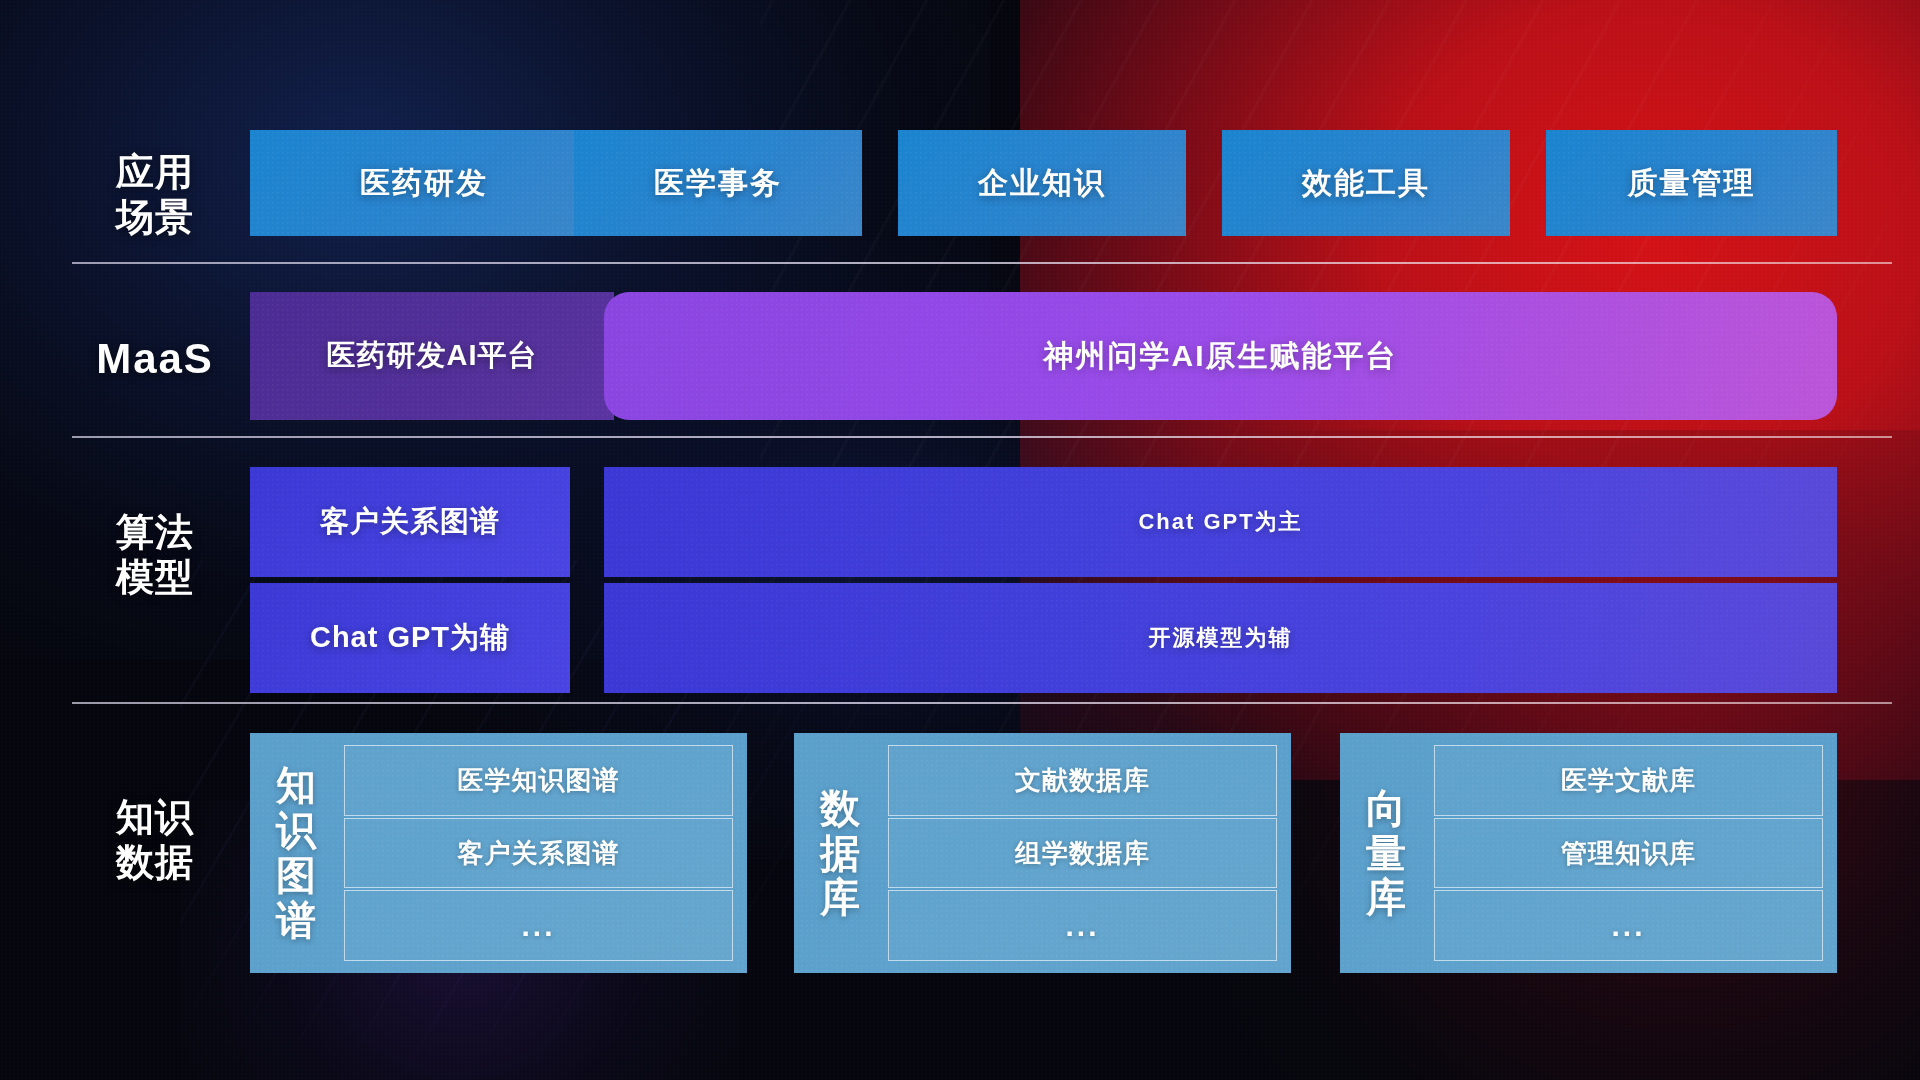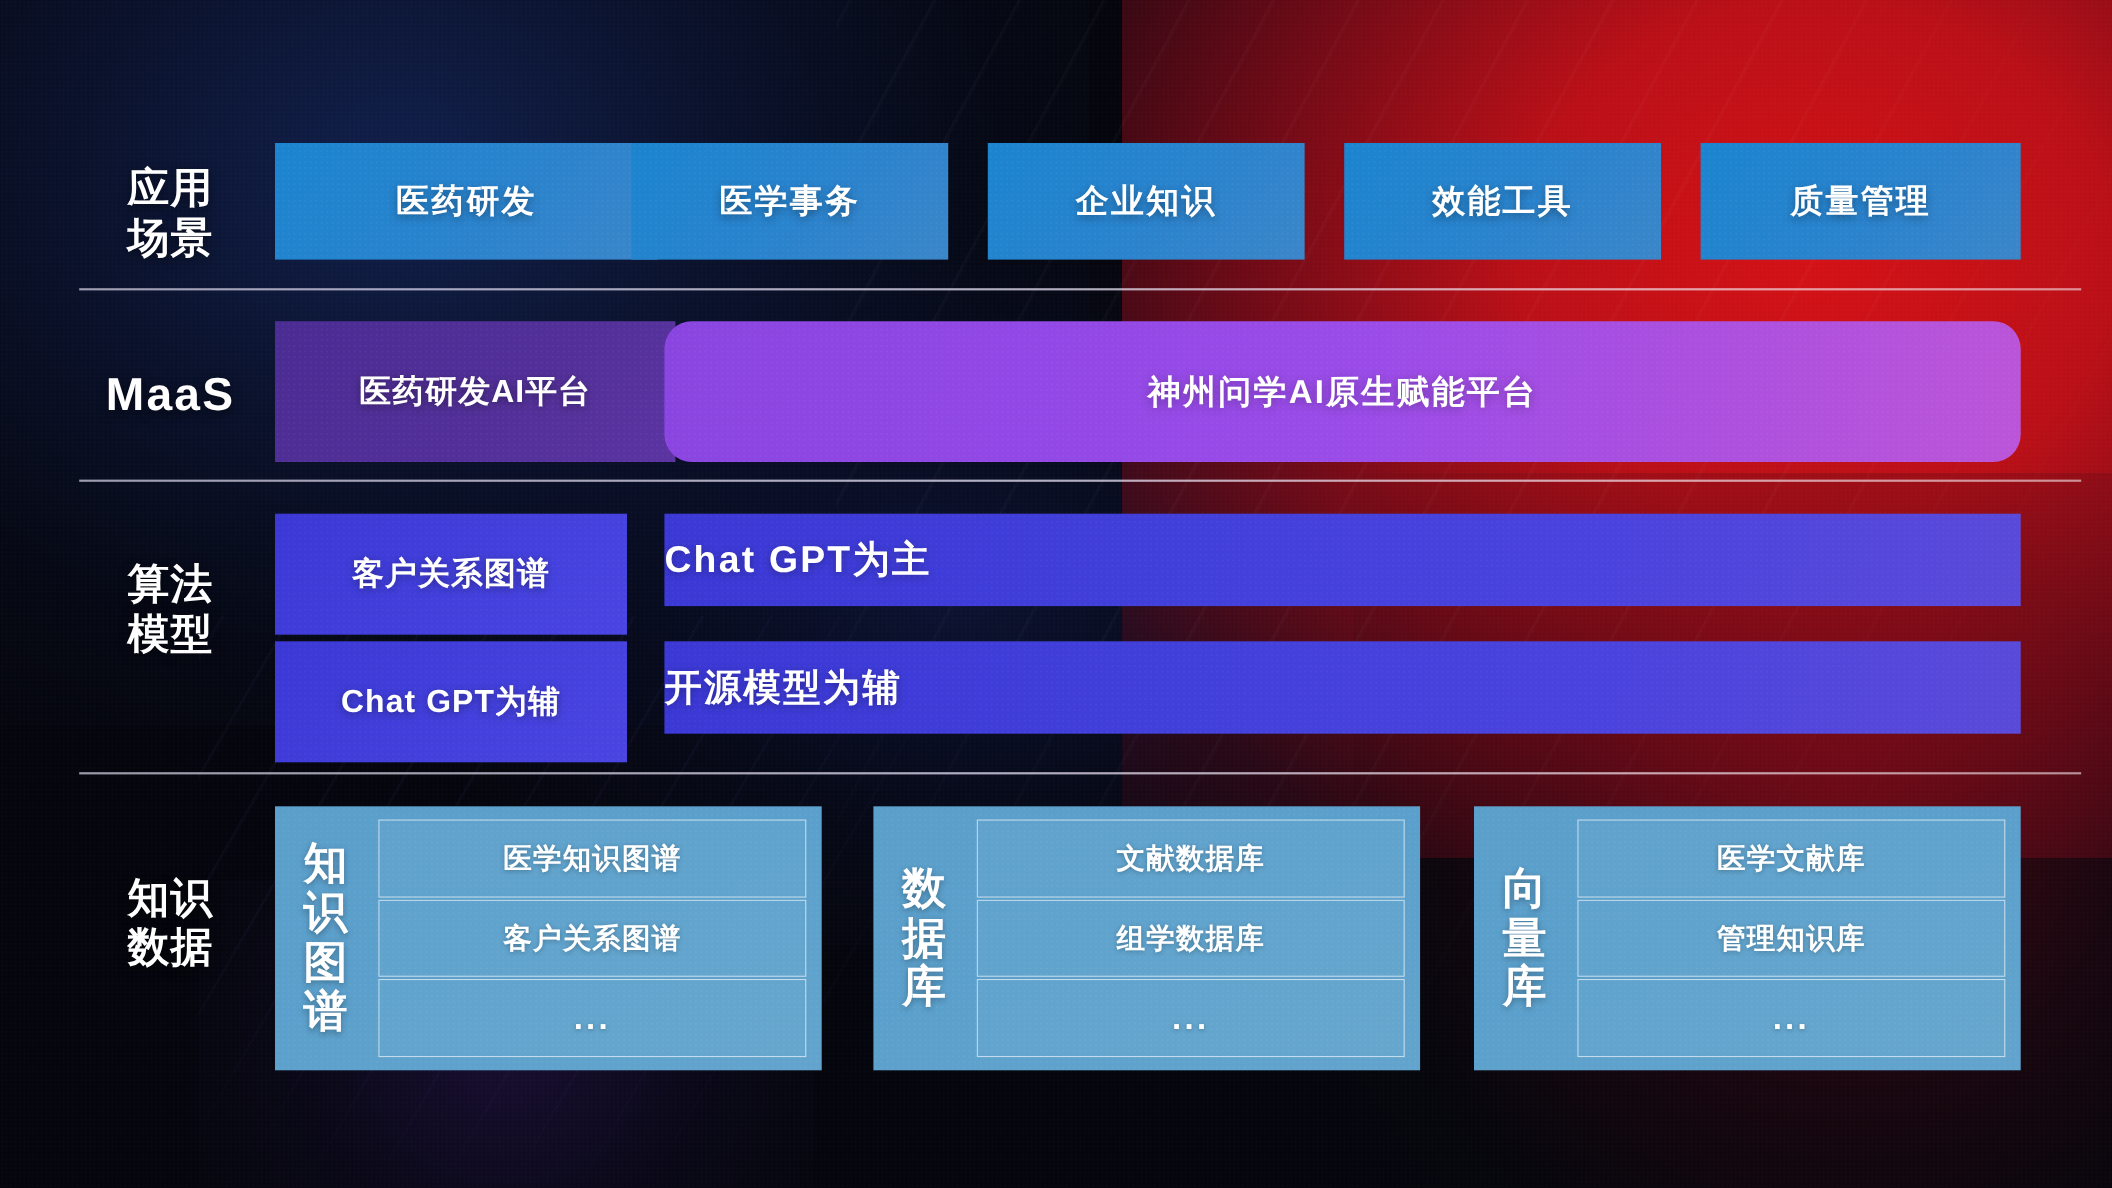--- a/index.html
+++ b/index.html
@@ -194,25 +194,25 @@
   .algo-left {
     position: absolute;
     left: 250px; width: 320px; height: 110px;
     background: linear-gradient(135deg, #3b38d6 0%, #4340dd 60%, #4a45e2 100%);
     display:flex; align-items:center; justify-content:center;
     color:#fff; font-size:29px; font-weight:700; letter-spacing:1px;
     text-shadow: 0 2px 8px rgba(0,0,0,0.35);
   }
   .algo-right {
     position: absolute;
-    left: 604px; width: 1233px; height: 84px;
+    left: 604px; width: 1233px; height: 110px;
     background: linear-gradient(100deg,
         #3b38d6 0%, #4240db 40%, #4b43dd 70%, #5a4ad9 100%);
-    display:flex; align-items:center; 
-    color:#fff; font-size:34px; font-weight:700; letter-spacing:2px;
+    display:flex; align-items:center; justify-content:center;
+    color:#fff; font-size:22px; font-weight:700; letter-spacing:2px;
     text-shadow: 0 2px 8px rgba(0,0,0,0.3);
     overflow:hidden;
   }
   .algo-left::after, .algo-right::after {
     content:""; position:absolute; inset:0;
     background-image: radial-gradient(rgba(255,255,255,0.08) 1px, transparent 1px);
     background-size: 5px 5px; opacity:.45; pointer-events:none;
   }
 
   

